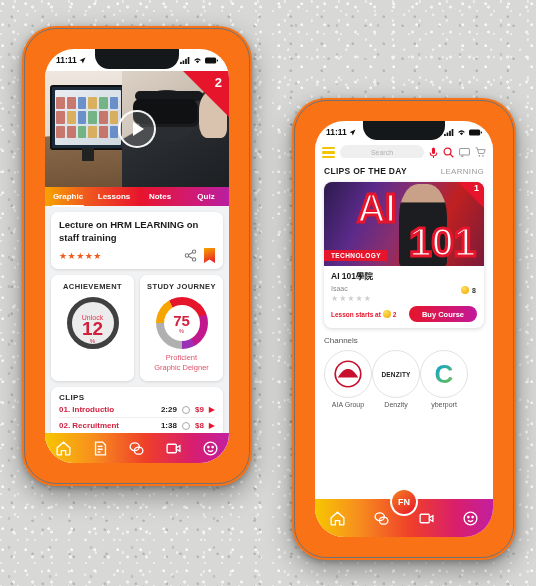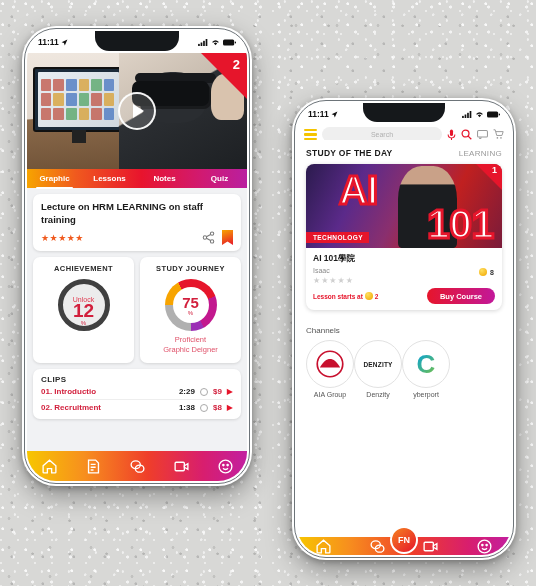--- a/index.html
+++ b/index.html
@@ -19,23 +19,23 @@
       radial-gradient(circle at 55% 8%, rgba(255,255,255,.6) 0 1px, transparent 1.4px),
       radial-gradient(circle at 22% 88%, rgba(160,160,160,.4) 0 1.2px, transparent 1.7px),
       radial-gradient(circle at 5% 48%, rgba(255,255,255,.5) 0 1px, transparent 1.4px),
       radial-gradient(circle at 94% 42%, rgba(255,255,255,.55) 0 1.1px, transparent 1.5px);
     background-size: 23px 21px, 31px 27px, 19px 25px, 37px 33px, 27px 19px, 41px 29px, 17px 23px, 29px 35px;
   }
 
   
   .phone {
     position: absolute;
-    background: #ffffff;
+    background: #f97316;
     border-radius: 34px;
-    padding: 5px;
+    padding: 23px;
     box-shadow: 0 10px 26px rgba(0,0,0,.35), 0 2px 6px rgba(0,0,0,.25);
   }
   .phone::after {
     content: ""; position: absolute; inset: 2px;
     border-radius: 32px; border: 1.5px solid #6d7479;
     pointer-events: none;
   }
   .screen {
     position: relative; width: 100%; height: 100%;
     background: #fff; border-radius: 29px; overflow: hidden;
@@ -277,36 +277,36 @@
   .coin { display: inline-block; width: 8px; height: 8px; border-radius: 50%;
           background: radial-gradient(circle at 35% 30%, #ffdf5e, #f0a500); }
   .coin-top { position: absolute; right: 8px; top: 20px; display: flex; align-items: center; gap: 3px;
               font-size: 7px; font-weight: 700; color: #333; }
   .buy-btn {
     background: linear-gradient(90deg, #e6152b 0%, #c2189a 100%);
     color: #fff; font-size: 7.5px; font-weight: 800;
     padding: 3.5px 13px; border-radius: 10px; border: none;
   }
 
-  .channels-title { font-size: 8px; color: #555; margin-top: 16px; }
+  .channels-title { font-size: 8px; color: #555; margin-top: 8px; }
   .channels { display: flex; margin-top: 5px; }
   .chan { text-align: center; flex-shrink: 0; }
   .chan-circle {
     width: 48px; height: 48px; border-radius: 50%;
     border: 1px solid #e2e2e2; background: #fff;
     display: flex; align-items: center; justify-content: center; overflow: hidden;
   }
   .chan-label { font-size: 7px; color: #555; margin-top: 3px; }
   .denzity-logo { font-size: 6.5px; font-weight: 800; color: #1b1b1b; letter-spacing: .2px; }
   .cyber-logo { font-size: 26px; font-weight: 800; line-height: 1;
                 background: linear-gradient(135deg, #00a0e0, #7ac143); -webkit-background-clip: text;
                 -webkit-text-fill-color: transparent; }
 
   .bottomnav-2 {
-    position: absolute; left: 0; right: 0; bottom: 0; height: 18px;
+    position: absolute; left: 0; right: 0; bottom: 0; height: 38px;
     background: linear-gradient(90deg, #f7c600 0%, #f78f1e 24%, #ef3e2a 54%, #d81e6e 80%, #c21fa0 100%);
     display: flex; align-items: center; justify-content: space-around;
     color: #fff; z-index: 30;
   }
   .fab {
     position: absolute; left: 50%; top: -11px; transform: translateX(-50%);
     width: 28px; height: 28px; border-radius: 50%;
     background: linear-gradient(140deg, #f58220, #e6152b);
     border: 2.5px solid #fff; color: #fff;
     font-size: 9px; font-weight: 800;
@@ -538,21 +538,21 @@
       <svg width="11" height="11" viewBox="0 0 16 16" class="top-ico grey">
           <path d="M0.8 1.2h2.4l2.2 8.2h7.6l1.8-5.6H4.2" fill="none" stroke="#9a9a9a" stroke-width="1.4"></path>
           <circle cx="6.4" cy="13" r="1.2" fill="#9a9a9a"></circle>
           <circle cx="11.6" cy="13" r="1.2" fill="#9a9a9a"></circle>
         </svg>
     </div>
 
 
     <div class="p2-sheet">
       <div class="sec-head">
-        <span class="sec-title">STUDY OF THE DAY</span>
+        <span class="sec-title">CLIPS OF THE DAY</span>
         <span class="sec-link">LEARNING</span>
       </div>
 
       <div class="course-card">
         <div class="course-img">
           <span class="ai-text">AI</span>
           <div class="course-person"></div>
           <span class="num101">101</span>
           <span class="tech-badge">TECHNOLOGY</span>
           <div class="rank-corner"></div>

